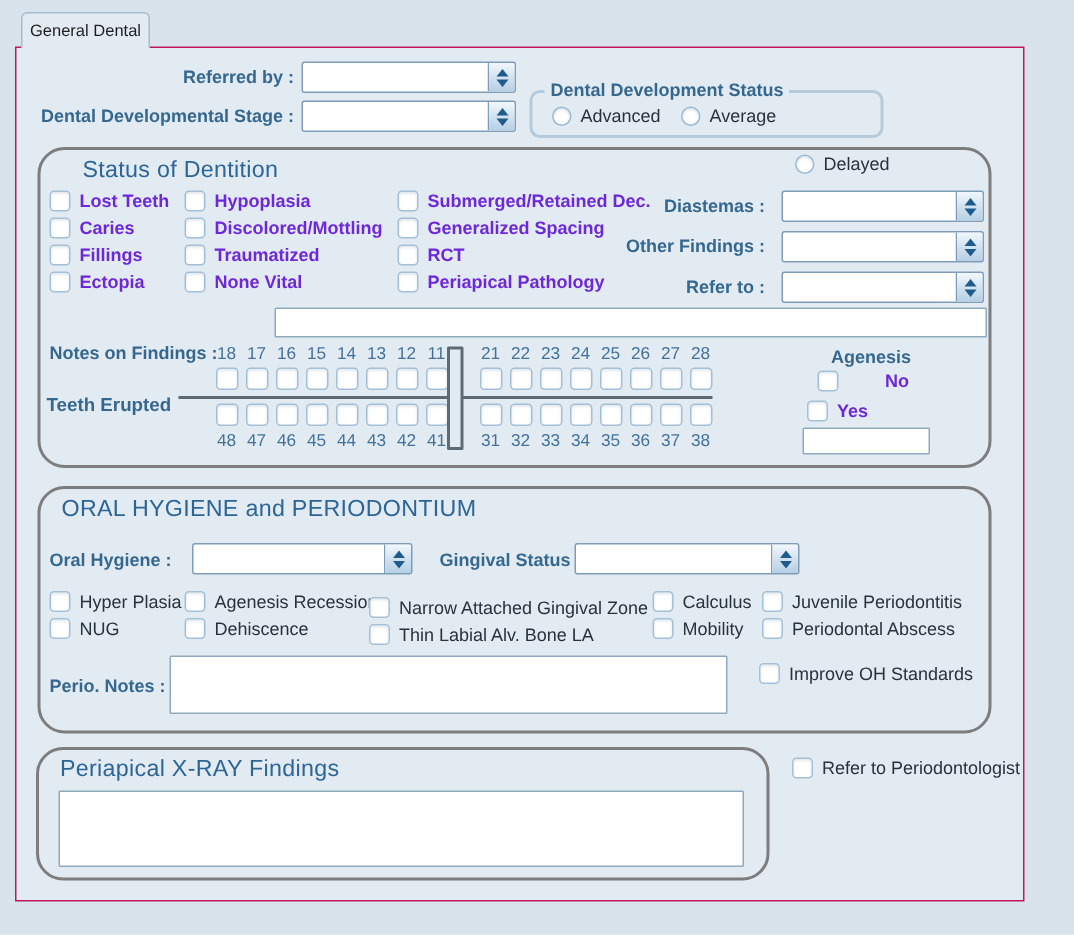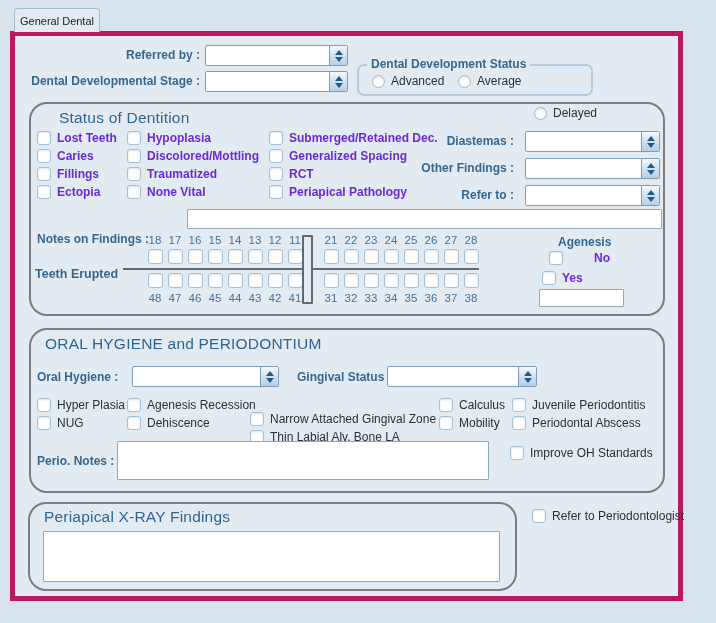--- a/index.html
+++ b/index.html
@@ -6,21 +6,21 @@
   body { font-family:"Liberation Sans", sans-serif; }
   .page { position:relative; width:716px; height:623px; background:#d9e3eb; overflow:hidden; }
 
   .tab { position:absolute; left:14px; top:8px; width:86px; height:24px;
          background:#e3ebf2; border:1px solid #a3bdd1; border-bottom:none;
          border-radius:4px 4px 0 0; z-index:3;
          display:flex; align-items:center; justify-content:center;
          font-size:11px; color:#1e1e1e; cursor:default; }
 
   .panel { position:absolute; left:10px; top:31px; width:673px; height:570px;
-           background:#e3ebf2; border:5px solid #be185d; z-index:1; }
+           background:#e3ebf2; border:1px solid #be185d; z-index:1; }
 
   .lbl { position:absolute; font-size:12px; font-weight:bold; color:#36688f; height:15px; line-height:15px; }
   .lbl-r { text-align:right; }
   .title { position:absolute; font-size:15.5px; font-weight:400; color:#2d6596; letter-spacing:.2px; }
 
   .combo { position:absolute; display:flex; background:#fff; border:1px solid #7f9db9; border-radius:2px; height:21px; }
   .combo-field { flex:1; }
   .spin { width:18px; display:flex; flex-direction:column; align-items:center; justify-content:center; gap:2px;
           background:linear-gradient(#f2f8fc, #cfe0ee 55%, #b6d0e4); border-left:1px solid #7f9db9; border-radius:0 1px 1px 0; }
   .arr-up { width:0; height:0; border-left:4px solid transparent; border-right:4px solid transparent; border-bottom:5px solid #1f5c8b; }
@@ -393,21 +393,21 @@
       <div class="cb-col" style="left:96px;top:68px;">
         <div class="cb-item">
             <div class="cb"></div>
             <span class="cb-lbl">Agenesis Recession</span>
           </div>
         <div class="cb-item">
             <div class="cb"></div>
             <span class="cb-lbl">Dehiscence</span>
           </div>
       </div>
-      <div class="cb-col" style="left:219px;top:82px;">
+      <div class="cb-col" style="left:219px;top:72px;">
         <div class="cb-item">
             <div class="cb"></div>
             <span class="cb-lbl">Narrow Attached Gingival Zone</span>
           </div>
         <div class="cb-item">
             <div class="cb"></div>
             <span class="cb-lbl">Thin Labial Alv. Bone LA</span>
           </div>
       </div>
       <div class="cb-col" style="left:408px;top:68px;">

